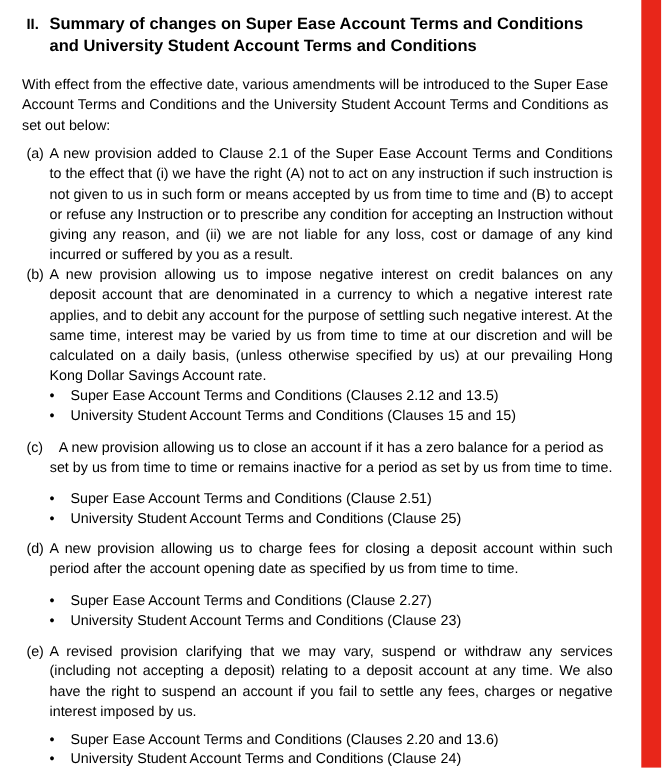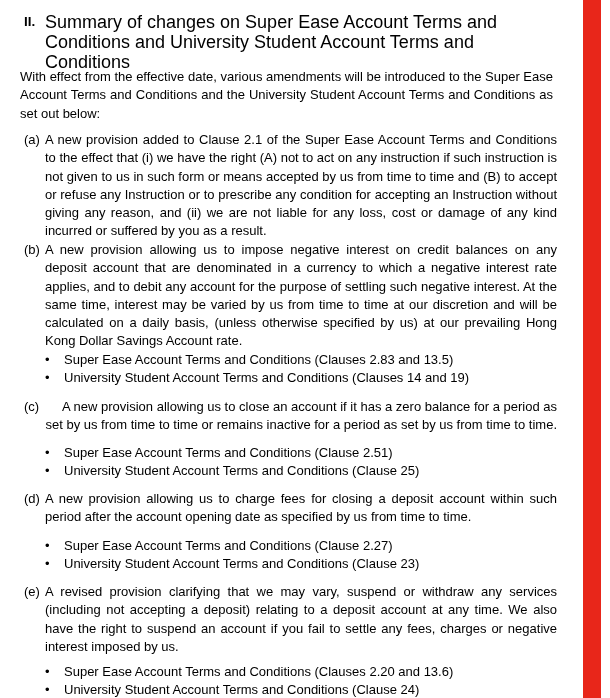--- a/index.html
+++ b/index.html
@@ -54,22 +54,22 @@
     width: 533px;
   }
   .heading-num {
     font-size: 13.5px;
     font-weight: bold;
     line-height: 20px;
     width: 21px;
     flex: 0 0 21px;
   }
   .heading-text {
-    font-size: 18px;
-    font-weight: normal;
+    font-size: 15px;
+    font-weight: bold;
     line-height: 20px;
     flex: 1 1 auto;
   }
 
   
   .intro {
     position: absolute;
     left: 20px;
     top: 68px;
     width: 533px;
@@ -93,21 +93,21 @@
     line-height: 18.3px;
   }
   .item-body {
     flex: 1 1 auto;
     font-size: 13px;
     line-height: 18.3px;
     text-align: justify;
     text-justify: inter-word;
   }
   .item-body.no-justify {
-    text-align: right;
+    text-align: center;
   }
 
   
   .bullets {
     position: absolute;
     left: 45px;
     width: 512px;
   }
   .bullet-row {
     display: flex;
@@ -159,25 +159,25 @@
       <span class="item-body">A new provision added to Clause 2.1 of the Super Ease Account Terms and Conditions to the effect that (i) we have the right (A) not to act on any instruction if such instruction is not given to us in such form or means accepted by us from time to time and (B) to accept or refuse any Instruction or to prescribe any condition for accepting an Instruction without giving any reason, and (ii) we are not liable for any loss, cost or damage of any kind incurred or suffered by you as a result.</span>
     </div>
 
     <div class="item" id="item-b">
       <span class="item-marker">(b)</span>
       <span class="item-body">A new provision allowing us to impose negative interest on credit balances on any deposit account that are denominated in a currency to which a negative interest rate applies, and to debit any account for the purpose of settling such negative interest. At the same time, interest may be varied by us from time to time at our discretion and will be calculated on a daily basis, (unless otherwise specified by us) at our prevailing Hong Kong Dollar Savings Account rate.</span>
     </div>
     <div class="bullets" id="bullets-b">
       <div class="bullet-row">
         <span class="bullet-dot">•</span>
-        <span class="bullet-text">Super Ease Account Terms and Conditions (Clauses 2.83 and 13.5)</span>
-      </div>
-      <div class="bullet-row">
-        <span class="bullet-dot">•</span>
-        <span class="bullet-text">University Student Account Terms and Conditions (Clauses 14 and 19)</span>
+        <span class="bullet-text">Super Ease Account Terms and Conditions (Clauses 2.12 and 13.5)</span>
+      </div>
+      <div class="bullet-row">
+        <span class="bullet-dot">•</span>
+        <span class="bullet-text">University Student Account Terms and Conditions (Clauses 15 and 15)</span>
       </div>
     </div>
 
     <div class="item" id="item-c">
       <span class="item-marker">(c)</span>
       <span class="item-body no-justify">A new provision allowing us to close an account if it has a zero balance for a period as set by us from time to time or remains inactive for a period as set by us from time to time.</span>
     </div>
     <div class="bullets" id="bullets-c">
       <div class="bullet-row">
         <span class="bullet-dot">•</span>

